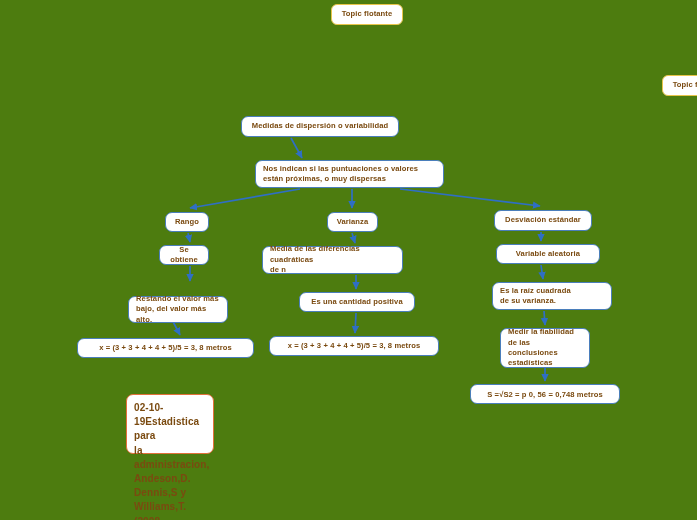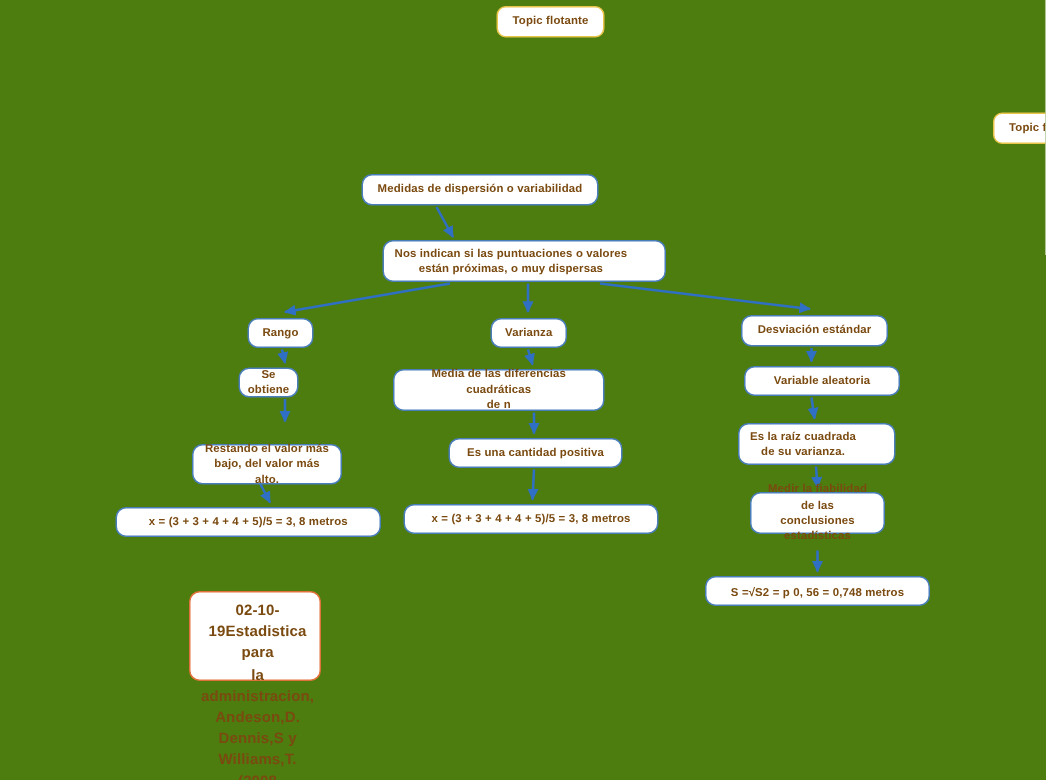--- a/index.html
+++ b/index.html
@@ -31,21 +31,20 @@
     background: #ffffff;
     color: #7a4a10;
     font-size: 7.6px;
     font-weight: bold;
     line-height: 1.38;
     letter-spacing: 0.1px;
     display: flex;
     align-items: center;
     padding: 3px 7px;
     white-space: pre-line;
-    text-align: center;
   }
   .node.center {
     justify-content: center;
     text-align: center;
   }
   .node.floating {
     border: 1.5px solid #e8c54a;
     border-radius: 6px;
     color: #7a4a10;
     justify-content: center;
@@ -108,21 +107,21 @@
 
   <div class="node" style="left:255px; top:160px; width:189px; height:28px;">
     <span>Nos indican si las puntuaciones o valores
 están próximas, o muy dispersas</span>
   </div>
 
   <div class="node center" style="left:165px; top:212px; width:44px; height:20px;align-items:center;">
     <span>Rango</span>
   </div>
 
-  <div class="node center" style="left:159px; top:245px; width:40px; height:20px;">
+  <div class="node center" style="left:159px; top:245px; width:50px; height:20px;">
     <span>Se obtiene</span>
   </div>
 
   <div class="node" style="left:128px; top:296px; width:100px; height:27px;">
     <span>Restando el valor más
 bajo, del valor más alto.</span>
   </div>
 
   <div class="node center" style="left:77px; top:338px; width:177px; height:20px;">
     <span>x = (3 + 3 + 4 + 4 + 5)/5 = 3, 8 metros</span>
@@ -146,26 +145,26 @@
   </div>
 
   <div class="node center" style="left:494px; top:210px; width:98px; height:21px;">
     <span>Desviación estándar</span>
   </div>
 
   <div class="node center" style="left:496px; top:244px; width:104px; height:20px;">
     <span>Variable aleatoria</span>
   </div>
 
-  <div class="node" style="left:492px; top:282px; width:105px; height:28px;">
+  <div class="node" style="left:492px; top:282px; width:120px; height:28px;">
     <span>Es la raíz cuadrada
 de su varianza.</span>
   </div>
 
-  <div class="node" style="left:500px; top:328px; width:90px; height:28px;">
+  <div class="node" style="left:500px; top:328px; width:90px; height:40px;">
     <span>Medir la fiabilidad
 de las conclusiones
 estadísticas</span>
   </div>
 
   <div class="node center" style="left:470px; top:384px; width:150px; height:20px;align-items:flex-end;">
     <span>S =√S2 = p 0, 56 = 0,748 metros</span>
   </div>
 
   <div class="node citation" style="left:126px; top:394px; width:88px; height:60px;">

